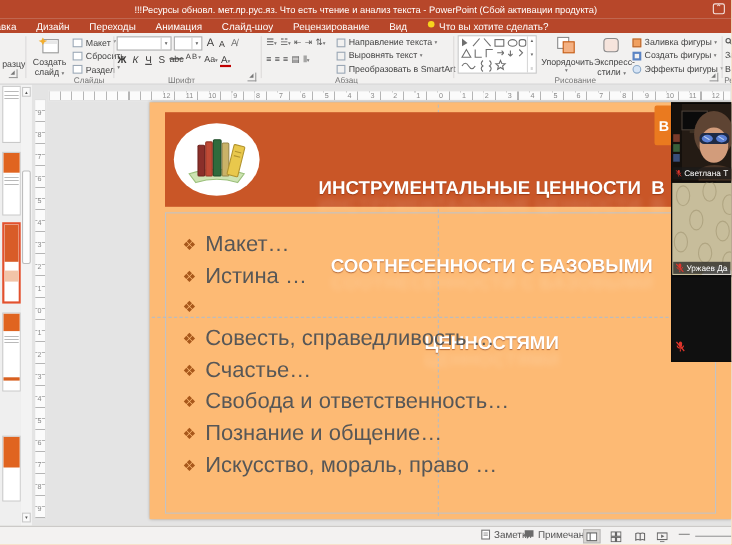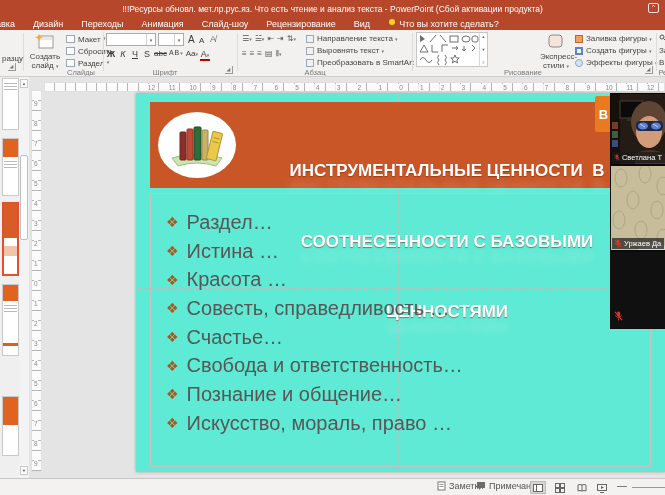--- a/index.html
+++ b/index.html
@@ -54,21 +54,21 @@
   .tscroll .sbtn{position:absolute;left:1px;width:8px;height:9px;background:#FAFAFA;border:1px solid #C9C9C9;font-size:4px;color:#555;text-align:center;line-height:8px}
 
   .vruler{position:absolute;left:31px;top:13px;width:11px;height:382px;background:#FBFBFB;border:1px solid #E0E0E0;overflow:hidden;
     background-image:repeating-linear-gradient(180deg,transparent 0 9px,#B5B5B5 9px 10px)}
   .vruler .rnum{position:absolute;left:2px;transform:translateY(-50%);font-size:6.5px;color:#8a8a8a;background:#FBFBFB;padding:1px 0}
   .hruler{position:absolute;left:44px;top:5px;width:621px;height:10px;background:#FBFBFB;border:1px solid #E0E0E0;overflow:hidden;
     background-image:repeating-linear-gradient(90deg,transparent 0 9.4px,#B5B5B5 9.4px 10.4px)}
   .hruler .rnum{position:absolute;top:1px;transform:translateX(-50%);font-size:6.5px;color:#8a8a8a;background:#FBFBFB;padding:0 2px}
 
   
-  .slide{position:absolute;left:136px;top:16px;width:529px;height:379px;background:#5eead4;box-shadow:0 0 3px rgba(0,0,0,.3)}
+  .slide{position:absolute;left:136px;top:16px;width:529px;height:379px;background:#fdba74;box-shadow:0 0 3px rgba(0,0,0,.3)}
   .guide-v{position:absolute;left:262px;top:2px;height:374px;width:0;border-left:1px dashed #BCBCBC;z-index:1}
   .guide-h{position:absolute;left:2px;top:195px;width:525px;height:0;border-top:1px dashed #BCBCBC;z-index:1}
   .banner{position:absolute;left:14px;top:9px;width:501px;height:86px;background:#C95627;z-index:2}
   .banner-ellipse{position:absolute;left:8px;top:10px;width:78px;height:66px;background:#fff;border-radius:50%;
     display:flex;align-items:center;justify-content:center}
   .slide-title{position:absolute;left:100px;top:10px;width:394px;text-align:center;color:#fff;font-weight:bold;
     font-size:17px;line-height:23.5px;text-shadow:0 1px 1px rgba(120,40,10,.55), 0 16px 6px rgba(255,255,255,.18);white-space:pre}
   .contentbox{position:absolute;left:14px;top:100px;width:501px;height:274px;border:1px solid #C3C3C3;z-index:0}
   .bullet-list{position:absolute;left:30px;top:115px;list-style:none;z-index:2}
   .bullet-list li{height:28.7px;display:flex;align-items:center;font-size:20px;color:#575757;white-space:nowrap}
@@ -208,20 +208,28 @@
             <path d="M22,22 q-3,3 0,5 q-3,2 0,5"></path>
             <path d="M28,22 q3,3 0,5 q3,2 0,5"></path>
           <path d="M38,22 l1.2,2.8 3,.2 -2.3,2 .7,3 -2.6,-1.7 -2.6,1.7 .7,-3 -2.3,-2 3,-.2 Z"></path>
         </g>
       </svg>
       <div class="shapescroll">
           <span>▲</span>
           <span>▼</span>
           <span>≡</span>
         </div>
+    </div>
+    <div class="bigbtn" style="left:492px;top:3px;width:46px">
+      <svg width="18" height="17">
+          <rect x="1" y="1" width="10" height="10" fill="#fff" stroke="#8a8a8a"></rect>
+          <rect x="6" y="5" width="10" height="10" fill="#F4B183" stroke="#C55A11"></rect>
+        </svg>
+      <div class="txt">Упорядочить</div>
+      <div class="arrow">▾</div>
     </div>
     <div class="bigbtn" style="left:540px;top:3px;width:32px">
       <svg width="18" height="17">
           <rect x="2" y="2" width="13" height="12" rx="3" fill="#F6E4DC" stroke="#8a8a8a"></rect>
         </svg>
       <div class="txt">Экспресс-</div>
       <div class="txt"><span>стили</span> <span class="arrow">▾</span></div>
     </div>
     <div class="stack3" style="left:575px;top:4px"><span class="mini" style="background:#F0A060;border:1px solid #B86830"></span><span>Заливка фигуры</span>&nbsp;<span class="arrow">▾</span></div>
     <div class="stack3" style="left:575px;top:16px"><span class="mini" style="border:2px solid #5B84C4"></span><span>Создать фигуры</span>&nbsp;<span class="arrow">▾</span></div>
@@ -346,29 +354,28 @@
           <div>ИНСТРУМЕНТАЛЬНЫЕ ЦЕННОСТИ  В</div>
           <div>СООТНЕСЕННОСТИ С БАЗОВЫМИ</div>
           <div>ЦЕННОСТЯМИ</div>
         </div>
       </div>
 
       <div class="contentbox"></div>
       <ul class="bullet-list">
           <li>
             <span class="blt">❖</span>
-            <span>Раздел…</span>
+            <span>Макет…</span>
           </li>
           <li>
             <span class="blt">❖</span>
             <span>Истина …</span>
           </li>
           <li>
             <span class="blt">❖</span>
-            <span>Красота …</span>
           </li>
           <li>
             <span class="blt">❖</span>
             <span>Совесть, справедливость …</span>
           </li>
           <li>
             <span class="blt">❖</span>
             <span>Счастье…</span>
           </li>
           <li>

